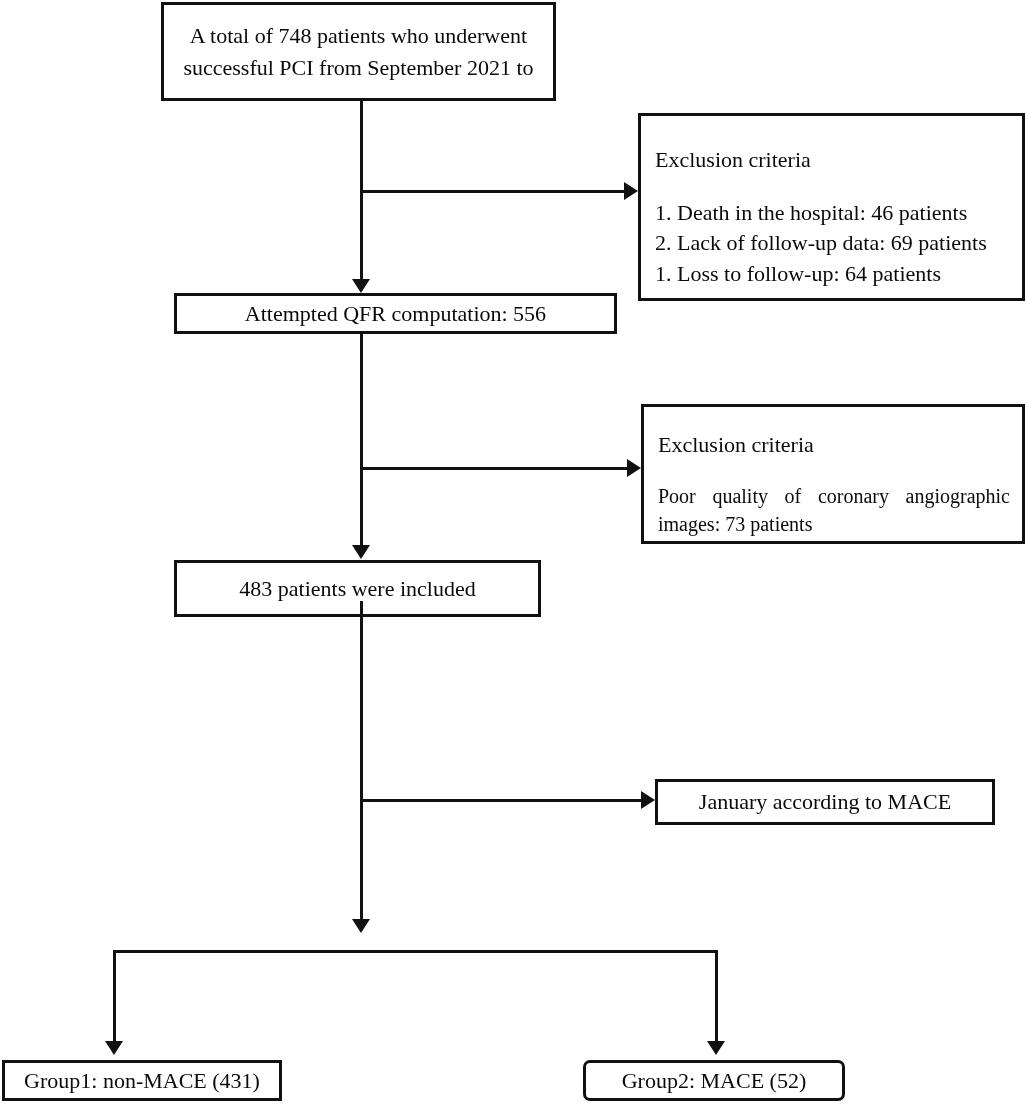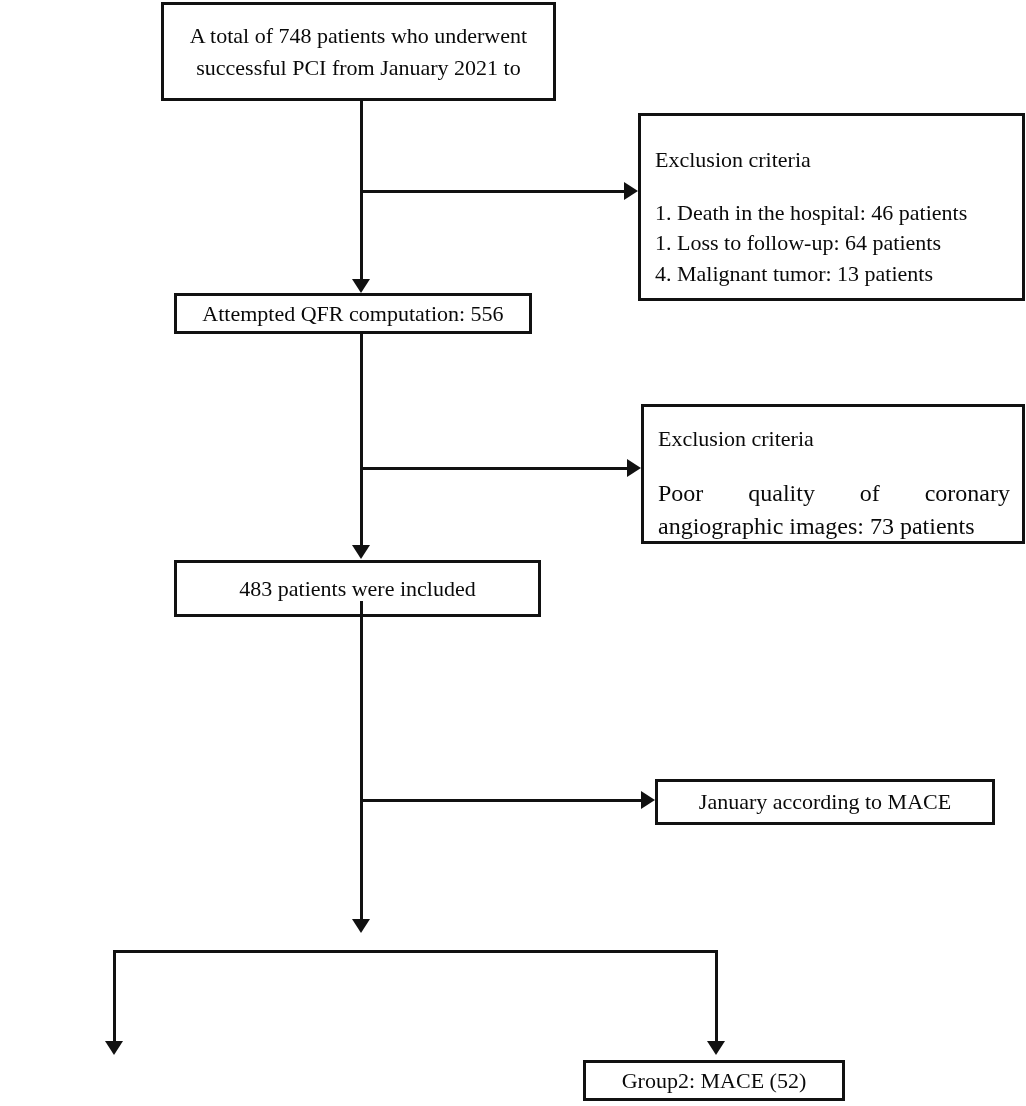--- a/index.html
+++ b/index.html
@@ -37,21 +37,21 @@
   }
   .ltext {
     text-align: left;
     font-size: 22px;
     line-height: 1.40;
     margin-top: 20px;
   }
   .just {
     text-align: justify;
     text-align-last: left;
-    font-size: 24px;
+    font-size: 20px;
     line-height: 1.40;
   }
   .gap {
     height: 22px;
   }
   ol.excl-list {
     margin: 0;
     padding: 0;
     list-style: none;
   }
@@ -90,43 +90,43 @@
   }
 </style>
 </head>
 <body>
 
 <div id="canvas">
 
   <div class="box" style="left:161px; top:2px; width:395px; height:99px;">
     <div class="box-inner ctext">
       <div>A total of 748 patients who underwent</div>
-      <div>successful PCI from January 2021 to</div>
+      <div>successful PCI from September 2021 to</div>
     </div>
   </div>
 
   <div class="vline" style="left:360px; top:101px; height:180px;"></div>
   <div class="arrow-down" style="left:352px; top:279px;"></div>
 
   <div class="hline" style="left:360px; top:190px; width:266px;"></div>
   <div class="arrow-right" style="left:624px; top:182px;"></div>
 
   <div class="box" style="left:638px; top:113px; width:387px; height:188px; justify-content:flex-start;">
     <div class="box-inner ltext" style="padding:0 0 0 14px;">
       <div>Exclusion criteria</div>
       <div class="gap"></div>
       <ol class="excl-list">
         <li>1. Death in the hospital: 46 patients</li>
+        <li>2. Lack of follow-up data: 69 patients</li>
         <li>1. Loss to follow-up: 64 patients</li>
-        <li>4. Malignant tumor: 13 patients</li>
       </ol>
     </div>
   </div>
 
-  <div class="box" style="left:174px; top:293px; width:358px; height:41px;">
+  <div class="box" style="left:174px; top:293px; width:443px; height:41px;">
     <div class="box-inner ctext">Attempted QFR computation: 556</div>
   </div>
 
   <div class="vline" style="left:360px; top:334px; height:212px;"></div>
   <div class="arrow-down" style="left:352px; top:545px;"></div>
 
   <div class="hline" style="left:360px; top:467px; width:269px;"></div>
   <div class="arrow-right" style="left:627px; top:459px;"></div>
 
   <div class="box" style="left:641px; top:404px; width:384px; height:140px; justify-content:flex-start;">
@@ -152,18 +152,21 @@
   </div>
 
   <div class="hline" style="left:113px; top:950px; width:605px;"></div>
 
   <div class="vline" style="left:113px; top:950px; height:93px;"></div>
   <div class="arrow-down" style="left:105px; top:1041px;"></div>
 
   <div class="vline" style="left:715px; top:950px; height:93px;"></div>
   <div class="arrow-down" style="left:707px; top:1041px;"></div>
 
+  <div class="box" style="left:2px; top:1060px; width:280px; height:41px;">
+    <div class="box-inner ctext">Group1: non-MACE (431)</div>
+  </div>
 
-  <div class="box" style="left:583px; top:1060px; width:262px; height:41px;">
+  <div class="box" style="left:583px; top:1060px; width:262px; height:41px;border-radius:7px;">
     <div class="box-inner ctext">Group2: MACE (52)</div>
   </div>
 
 </div>
 
 </body></html>

